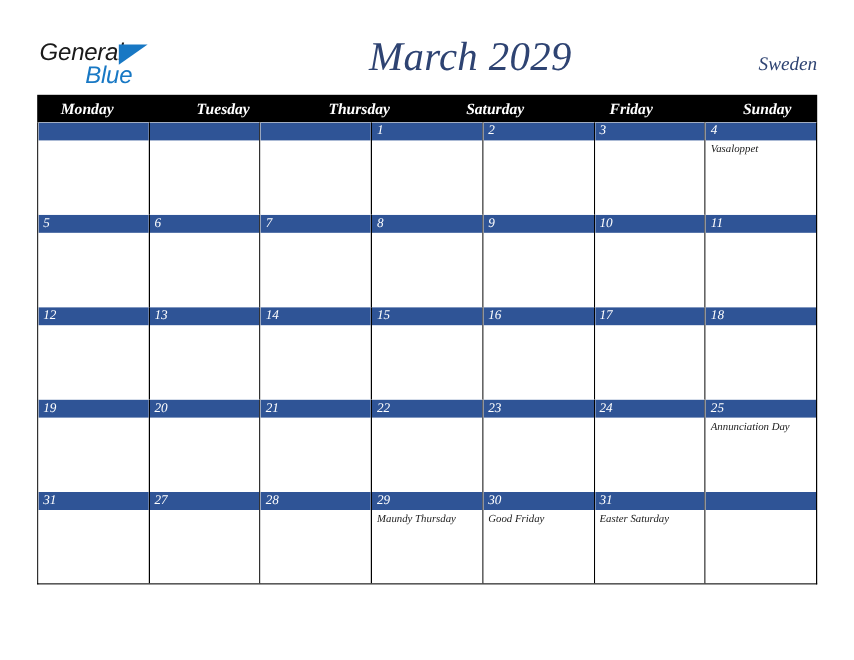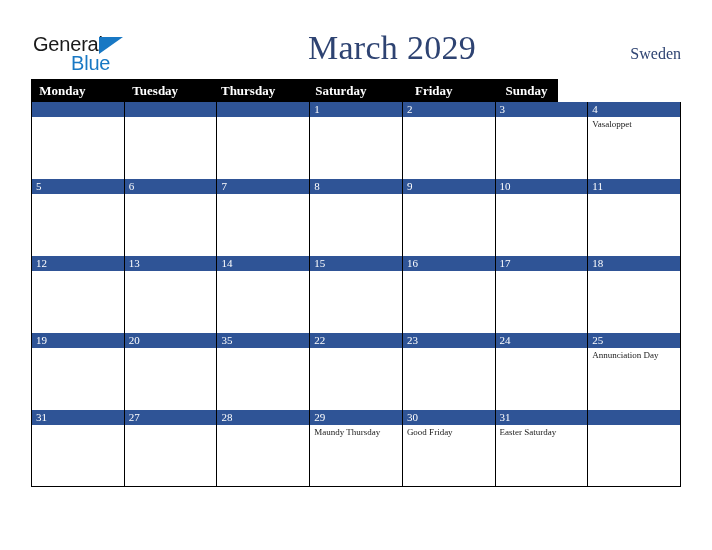--- a/index.html
+++ b/index.html
@@ -12,20 +12,21 @@
     height: 550px;
     background: #ffffff;
     font-family: "Liberation Serif", "DejaVu Serif", serif;
     overflow: hidden;
   }
   .page {
     position: relative;
     width: 712px;
     height: 550px;
     box-sizing: border-box;
+    font-style: italic;
   }
 
   
   .topbar {
     position: absolute;
     left: 0;
     top: 0;
     width: 712px;
     height: 79px;
   }
@@ -95,21 +96,21 @@
 
   
   .calendar {
     position: absolute;
     left: 31px;
     top: 79px;
     width: 650px;
   }
   .weekdays {
     display: flex;
-    width: 527px;
+    width: 650px;
     height: 23px;
     background: #000000;
     gap: 30px;
   }
   .weekday {
     flex: 1 1 0;
     min-width: 0;
     color: #ffffff;
     font-size: 13px;
     font-weight: bold;
@@ -299,21 +300,21 @@
         <div class="week">
           <div class="day">
             <div class="daynum">19</div>
             <div class="dayevents"></div>
           </div>
           <div class="day">
             <div class="daynum">20</div>
             <div class="dayevents"></div>
           </div>
           <div class="day">
-            <div class="daynum">35</div>
+            <div class="daynum">21</div>
             <div class="dayevents"></div>
           </div>
           <div class="day">
             <div class="daynum">22</div>
             <div class="dayevents"></div>
           </div>
           <div class="day">
             <div class="daynum">23</div>
             <div class="dayevents"></div>
           </div>

